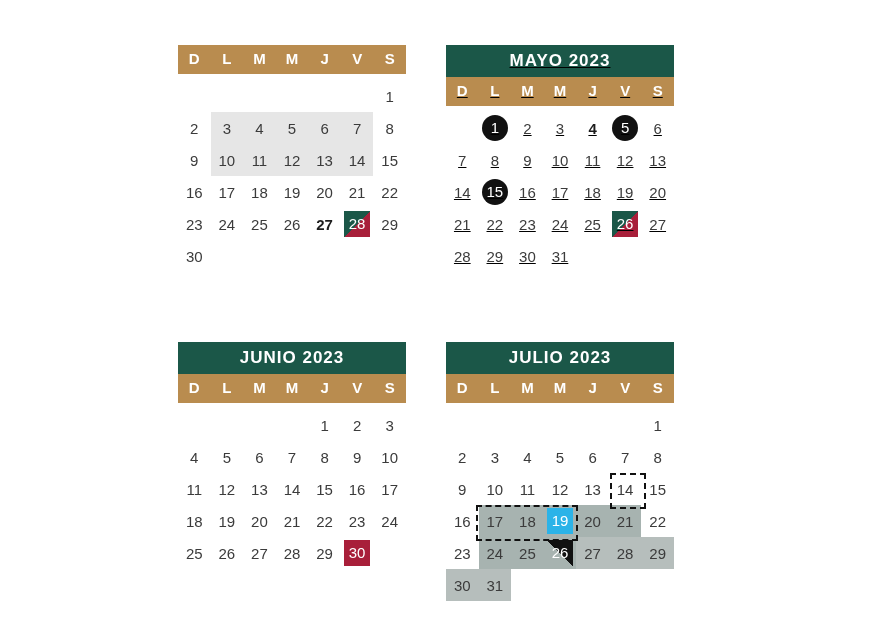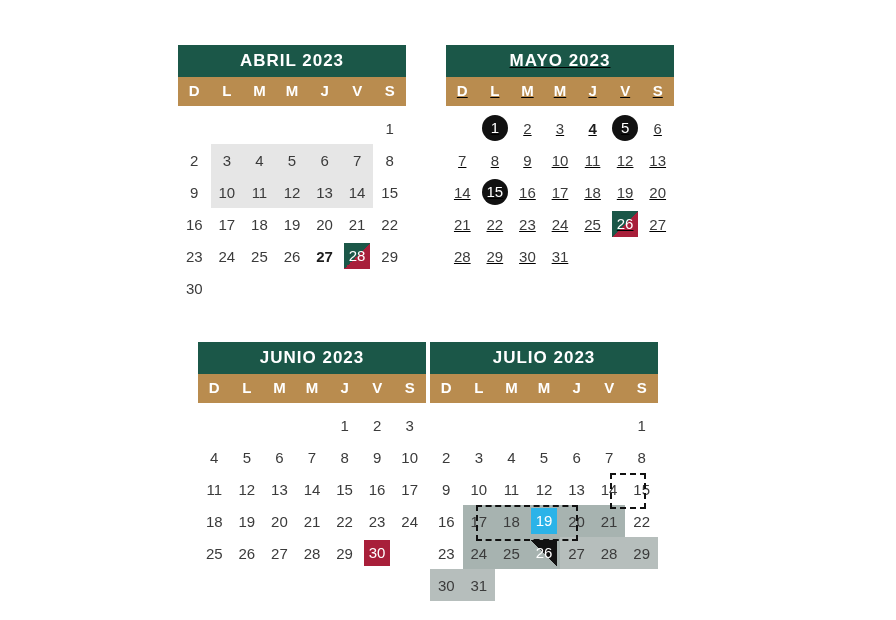--- a/index.html
+++ b/index.html
@@ -100,21 +100,20 @@
     border: 2px dashed #111111;
     pointer-events: none;
     z-index: 3;
   }
 </style>
 </head>
 <body>
 
 <div id="calendar-grid">
     <div class="month" style="left: 178px; top: 45px;">
-      <div class="month-title">ABRIL 2023</div>
       <div class="weekdays">
         <div>D</div>
         <div>L</div>
         <div>M</div>
         <div>M</div>
         <div>J</div>
         <div>V</div>
         <div>S</div>
       </div>
       <div class="days">
@@ -317,21 +316,21 @@
           <span>29</span>
         </div>
         <div class="day">
           <span>30</span>
         </div>
         <div class="day">
           <span>31</span>
         </div>
       </div>
     </div>
-    <div class="month" style="left: 178px; top: 342px; margin-left: 20px;">
+    <div class="month" style="left: 178px; top: 342px;">
       <div class="month-title">JUNIO 2023</div>
       <div class="weekdays">
         <div>D</div>
         <div>L</div>
         <div>M</div>
         <div>M</div>
         <div>J</div>
         <div>V</div>
         <div>S</div>
       </div>
@@ -425,21 +424,21 @@
           <span>28</span>
         </div>
         <div class="day">
           <span>29</span>
         </div>
         <div class="day">
           <span class="chip red">30</span>
         </div>
       </div>
     </div>
-    <div class="month" style="left: 430px; top: 342px;">
+    <div class="month" style="left: 446px; top: 342px;">
       <div class="month-title">JULIO 2023</div>
       <div class="weekdays">
         <div>D</div>
         <div>L</div>
         <div>M</div>
         <div>M</div>
         <div>J</div>
         <div>V</div>
         <div>S</div>
       </div>

